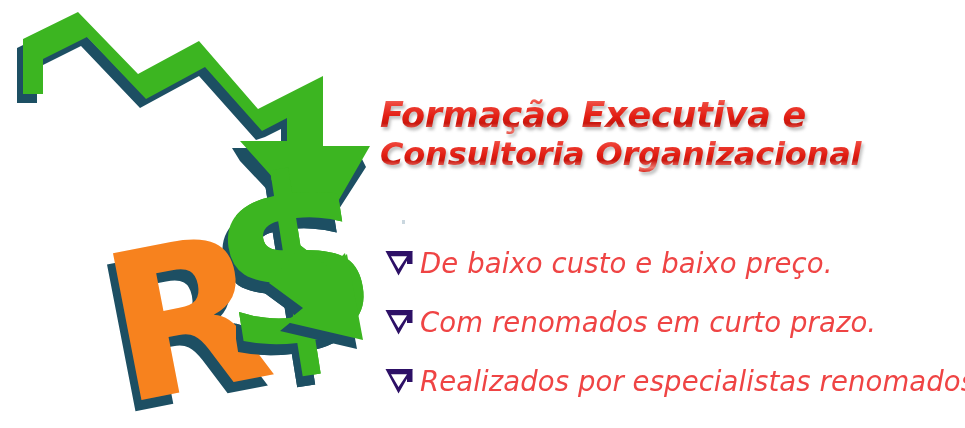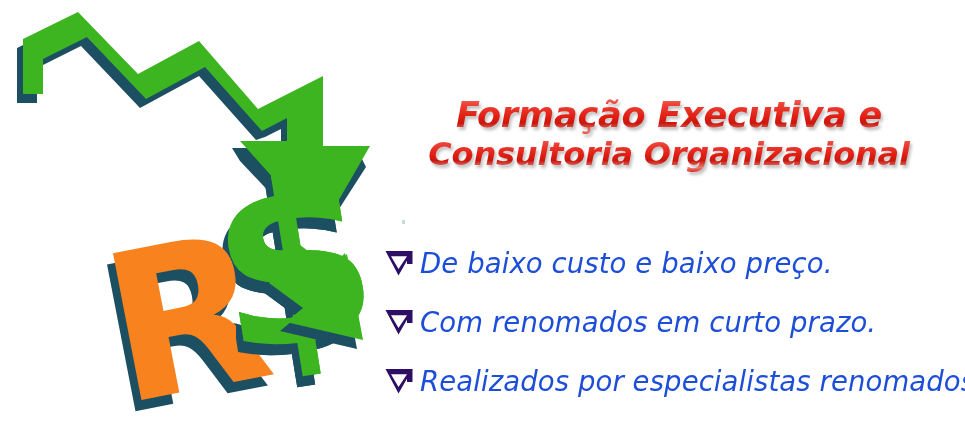--- a/index.html
+++ b/index.html
@@ -32,21 +32,21 @@
     width: 400px;
     height: 428px;
   }
 
   
   .headline {
     position: absolute;
     left: 380px;
     top: 96px;
     width: 578px;
-    text-align: center;
+    text-align: left;
     line-height: 1.14;
     pointer-events: none;
   }
   .headline-line {
     display: block;
     font-family: "DejaVu Sans", sans-serif;
     font-weight: bold;
     font-style: italic;
     font-size: 35px;
     letter-spacing: -0.2px;
@@ -94,21 +94,21 @@
   .bullet-mark svg {
     display: block;
     width: 32px;
     height: 30px;
   }
   .bullet-text {
     font-family: "DejaVu Sans", sans-serif;
     font-style: italic;
     font-weight: normal;
     font-size: 27.5px;
-    color: #1d4ed8;
+    color: #ef4444;
     white-space: nowrap;
     letter-spacing: 0.1px;
   }
 
   
   .speck {
     position: absolute;
     left: 402px;
     top: 220px;
     width: 3px;

